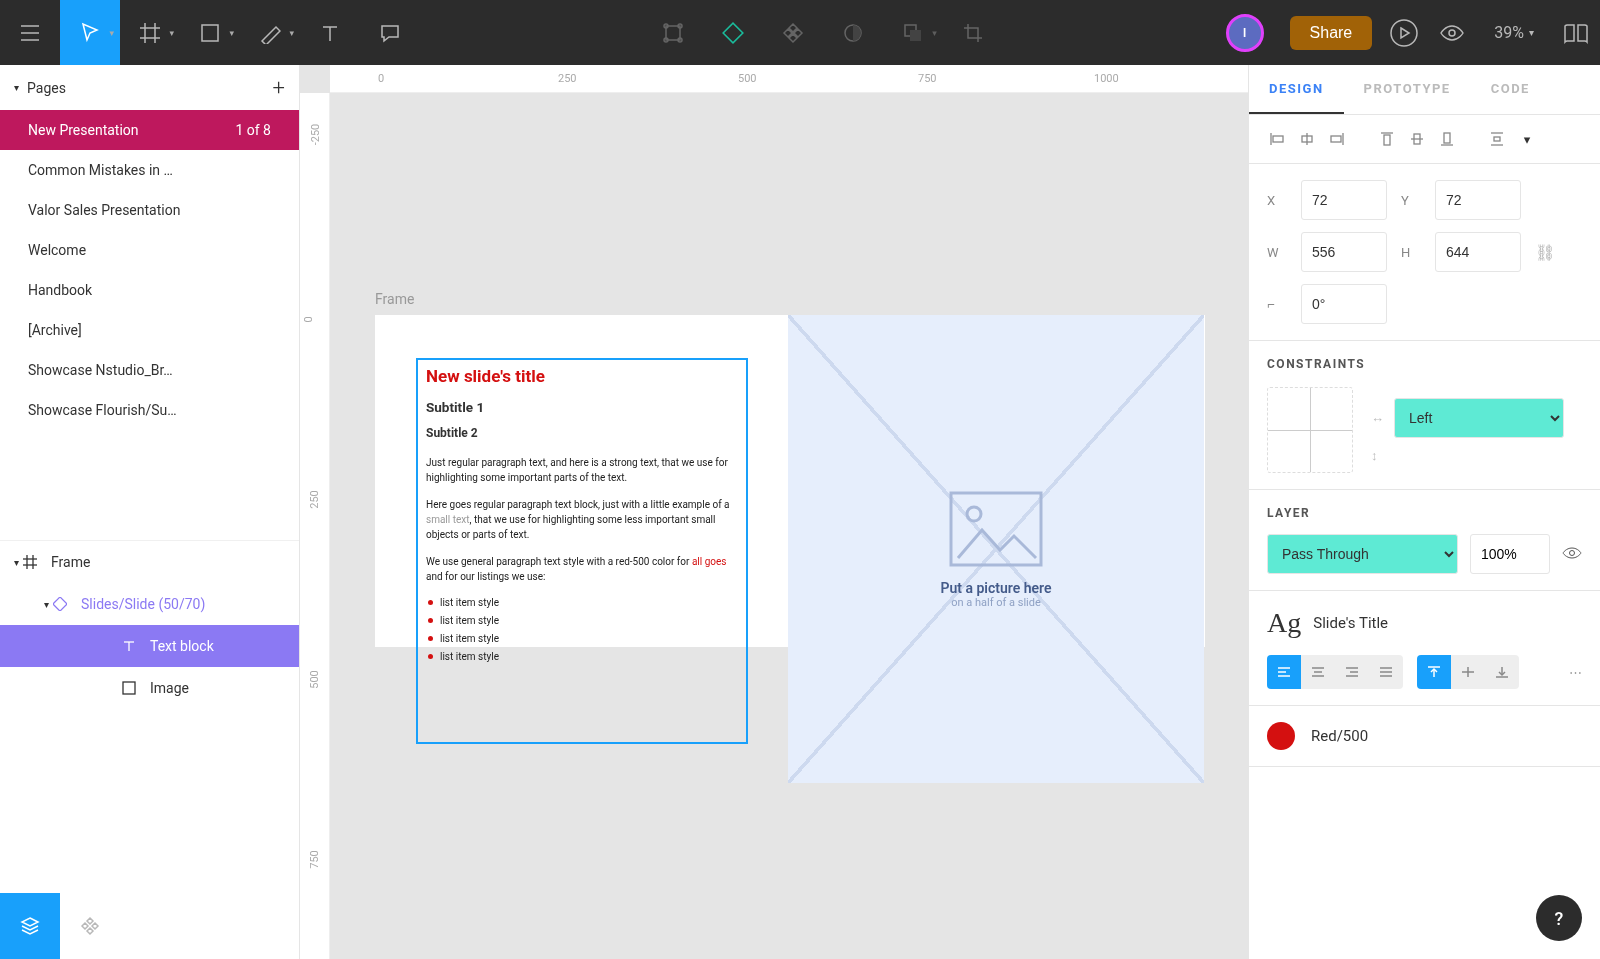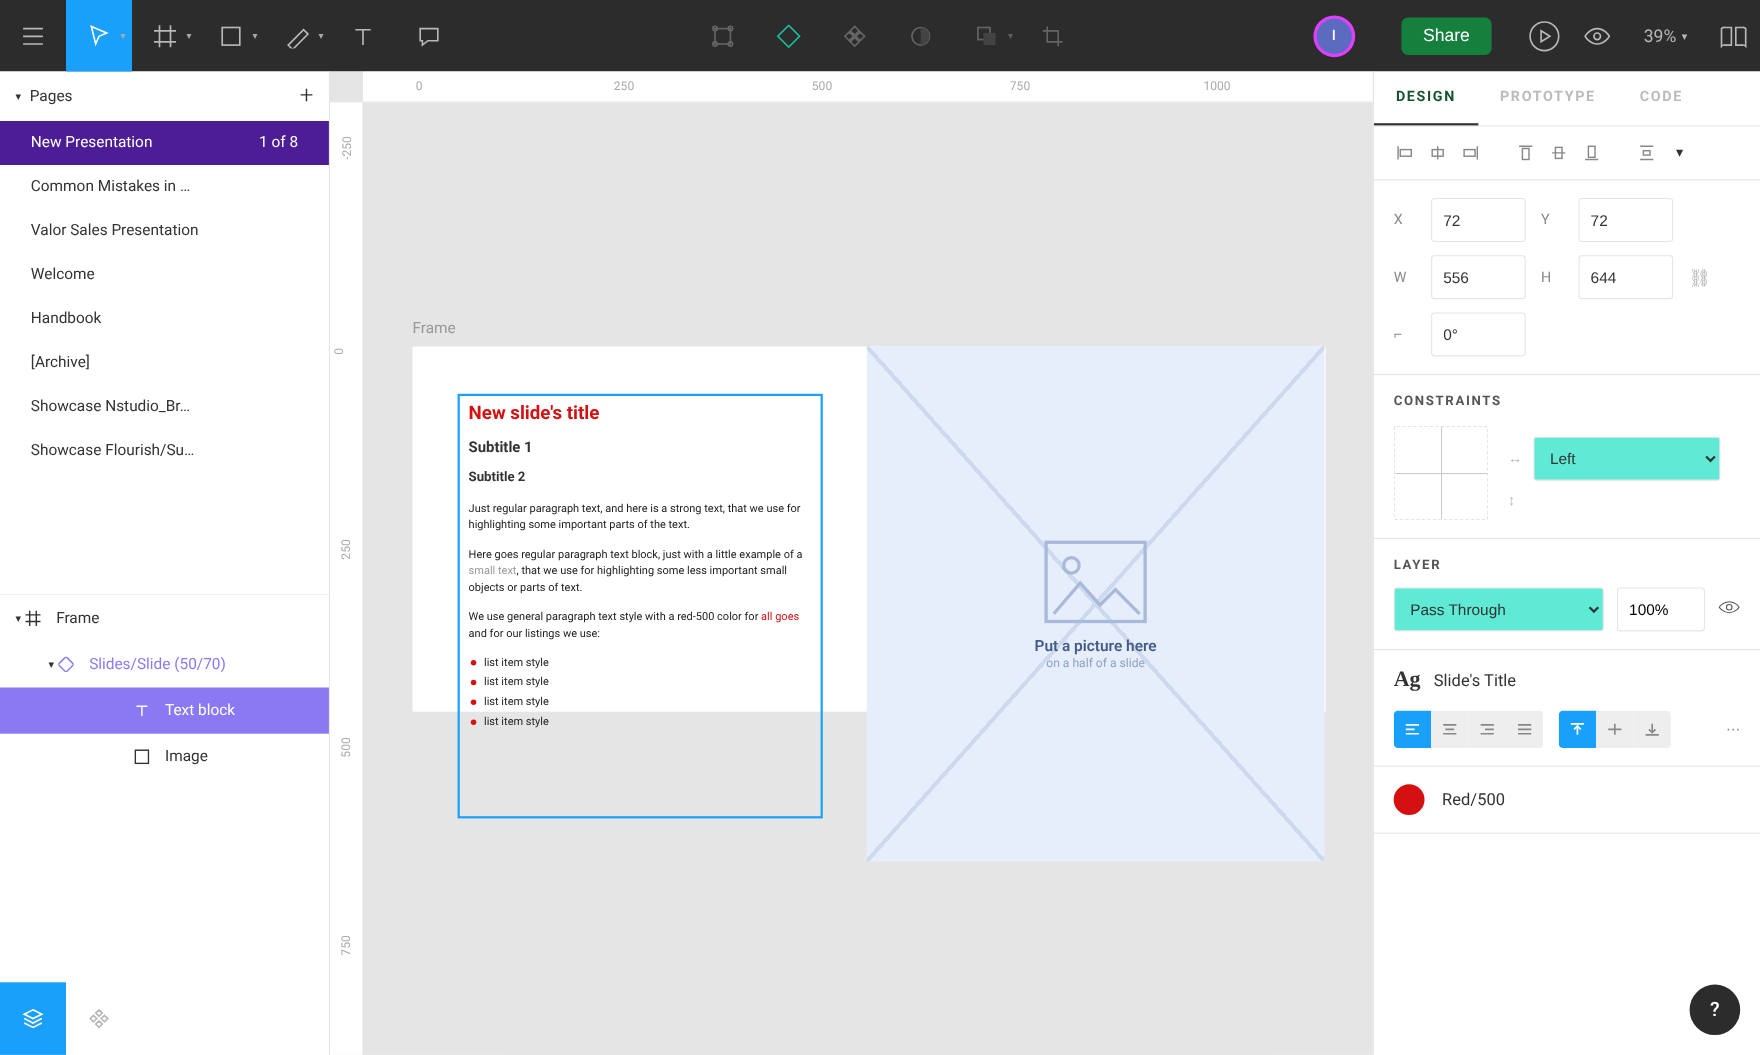--- a/index.html
+++ b/index.html
@@ -3,35 +3,35 @@
 <meta charset="utf-8">
 <style>
 *{box-sizing:border-box;margin:0;padding:0}
 body{font-family:-apple-system,BlinkMacSystemFont,"Segoe UI",Roboto,sans-serif;font-size:13px;color:#333;background:#fff;width:1600px;height:959px;overflow:hidden;position:relative}
 .topbar{height:65px;background:#2c2c2c;display:flex;align-items:center;color:#b8b8b8}
 .tb-btn{width:60px;height:65px;display:flex;align-items:center;justify-content:center;cursor:pointer;position:relative}
 .tb-btn.active{background:#18a0fb;color:#fff}
 .tb-chev{position:absolute;right:6px;font-size:9px;color:#aaa}
 .tb-btn svg{stroke:#b8b8b8;fill:none;stroke-width:1.5}
 .tb-btn.active svg{stroke:#fff}
-.tb-share{background:#15803d;color:#fff;border:none;padding:8px 20px;border-radius:6px;font-size:16px;font-weight:500;margin:0 24px;cursor:pointer}
+.tb-share{background:#a16207;color:#fff;border:none;padding:8px 20px;border-radius:6px;font-size:16px;font-weight:500;margin:0 8px;cursor:pointer}
 .tb-avatar{width:38px;height:38px;border-radius:50%;border:3px solid #e040fb;display:flex;align-items:center;justify-content:center;background:#5c6bc0;color:#fff;font-weight:500;margin-right:18px}
 .tb-zoom{display:flex;align-items:center;gap:5px;font-size:16px;color:#b8b8b8;margin:0 18px;cursor:pointer}
 .tb-icon{width:48px;height:65px;display:flex;align-items:center;justify-content:center;cursor:pointer}
 .tb-icon svg{stroke:#b8b8b8;fill:none;stroke-width:1.5}
 
 .main{display:flex;height:894px}
 .left{width:300px;background:#fff;border-right:1px solid #e5e5e5;display:flex;flex-direction:column}
 .left-head{display:flex;align-items:center;padding:10px 14px;font-size:14px;color:#333}
 .left-head .tri{margin-right:8px}
 .left-head .title{flex:1;font-weight:400}
 .left-head .plus{font-size:22px;color:#333;cursor:pointer;font-weight:300}
 .page-list{flex:0 0 auto}
 .page-item{display:flex;align-items:center;padding:12px 28px;font-size:14px;cursor:pointer;white-space:nowrap;overflow:hidden;text-overflow:ellipsis}
-.page-item.active{background:#4c1d95;color:#fff}
+.page-item.active{background:#be185d;color:#fff}
 .page-item .count{margin-left:auto;font-size:14px}
 .layers-head{display:flex;align-items:center;padding:12px 14px;font-size:14px;color:#333;margin-top:110px;border-top:1px solid #f0f0f0}
 .layer-item{display:flex;align-items:center;padding:12px 14px 12px 28px;font-size:14px;cursor:pointer}
 .layer-item.nest1{padding-left:44px}
 .layer-item.nest2{padding-left:120px}
 .layer-item.sel{background:#8b79f3;color:#fff}
 .layer-icon{width:18px;height:18px;margin-right:12px;display:flex;align-items:center;justify-content:center}
 .layer-icon svg{stroke:currentColor;fill:none;stroke-width:1.3}
 .tri{font-size:10px;color:#333;margin-right:2px;cursor:pointer}
 .left-foot{margin-top:auto;height:66px;display:flex;align-items:center}
@@ -62,21 +62,21 @@
 .frame-img{position:absolute;top:0;left:413px;width:416px;height:468px;background:#e6eefc;display:flex;flex-direction:column;align-items:center;justify-content:center}
 .frame-img::before,.frame-img::after{content:"";position:absolute;background:#cdd9ef}
 .frame-img .x1{position:absolute;left:0;top:0;width:100%;height:100%;background:linear-gradient(to top right,transparent 49.7%,#cdd9ef 49.7%,#cdd9ef 50.3%,transparent 50.3%),linear-gradient(to top left,transparent 49.7%,#cdd9ef 49.7%,#cdd9ef 50.3%,transparent 50.3%)}
 .frame-img svg{z-index:1}
 .frame-img .cap{color:#445b8a;font-size:14px;font-weight:600;margin-top:12px;z-index:1}
 .frame-img .sub{color:#8fa1c4;font-size:11px;z-index:1}
 
 .right{width:352px;background:#fff;border-left:1px solid #e5e5e5;overflow:hidden}
 .rtabs{display:flex;border-bottom:1px solid #e5e5e5}
 .rtab{flex:0 0 auto;padding:16px 20px;font-size:13px;font-weight:700;letter-spacing:1.5px;color:#bbb;border-bottom:2px solid transparent;cursor:pointer}
-.rtab.act{color:#14532d;border-bottom:2px solid #333}
+.rtab.act{color:#3b82f6;border-bottom:2px solid #333}
 .r-section{padding:16px 18px;border-bottom:1px solid #e5e5e5}
 .r-align{display:flex;gap:2px;padding:10px 14px;border-bottom:1px solid #e5e5e5}
 .r-align-btn{width:28px;height:28px;display:flex;align-items:center;justify-content:center;cursor:pointer}
 .r-align-btn svg{stroke:#888;fill:none;stroke-width:1.3}
 .r-align-sep{width:18px}
 .r-row{display:flex;align-items:center;gap:14px;margin-bottom:12px}
 .r-row:last-child{margin-bottom:0}
 .r-lbl{width:20px;font-size:13px;color:#888}
 .r-input{width:86px;height:40px;border:1px solid #e5e5e5;border-radius:3px;font-size:14px;padding:0 10px;color:#333}
 .r-title{font-size:12px;font-weight:700;letter-spacing:1.5px;color:#555}
@@ -84,21 +84,21 @@
 .r-const{display:flex;gap:18px;margin-top:16px;align-items:center}
 .r-const-box{width:86px;height:86px;border:1px dashed #ddd;border-radius:3px;display:flex;align-items:center;justify-content:center;position:relative}
 .r-const-box::before,.r-const-box::after{content:"";position:absolute;background:#ccc}
 .r-const-box::before{width:1px;height:100%;left:50%}
 .r-const-box::after{height:1px;width:100%;top:50%}
 .r-sel{width:170px;height:40px;border:1px solid #e5e5e5;border-radius:3px;font-size:14px;padding:0 10px;background:#5eead4;color:#333}
 .r-layer-row{display:flex;gap:12px;margin-top:14px;align-items:center}
 .r-layer-sel{flex:1}
 .r-opac{width:80px;border:1px solid #e5e5e5;border-radius:3px;height:40px;padding:0 10px;font-size:14px}
 .r-ag{display:flex;align-items:center;gap:12px}
-.r-ag-icon{font-size:20px;font-weight:700;font-family:Georgia,serif}
+.r-ag-icon{font-size:28px;font-weight:400;font-family:Georgia,serif}
 .r-talign{display:flex;gap:0;margin-top:16px;align-items:center}
 .r-talign-grp{display:flex;border-radius:4px;overflow:hidden}
 .r-talign-btn{width:34px;height:34px;display:flex;align-items:center;justify-content:center;background:#eee;cursor:pointer}
 .r-talign-btn.act{background:#18a0fb;color:#fff}
 .r-talign-btn svg{stroke:currentColor;fill:none;stroke-width:1.5;color:#888}
 .r-talign-btn.act svg{color:#fff}
 .r-swatch{display:flex;align-items:center;gap:16px}
 .r-swatch-dot{width:28px;height:28px;border-radius:50%;background:#d41010}
 .help-fab{position:absolute;bottom:18px;right:18px;width:46px;height:46px;background:#2c2c2c;color:#fff;border-radius:50%;display:flex;align-items:center;justify-content:center;font-size:18px;font-weight:500;cursor:pointer;z-index:99}
 .link-icon{color:#aaa;font-size:16px;cursor:pointer}

